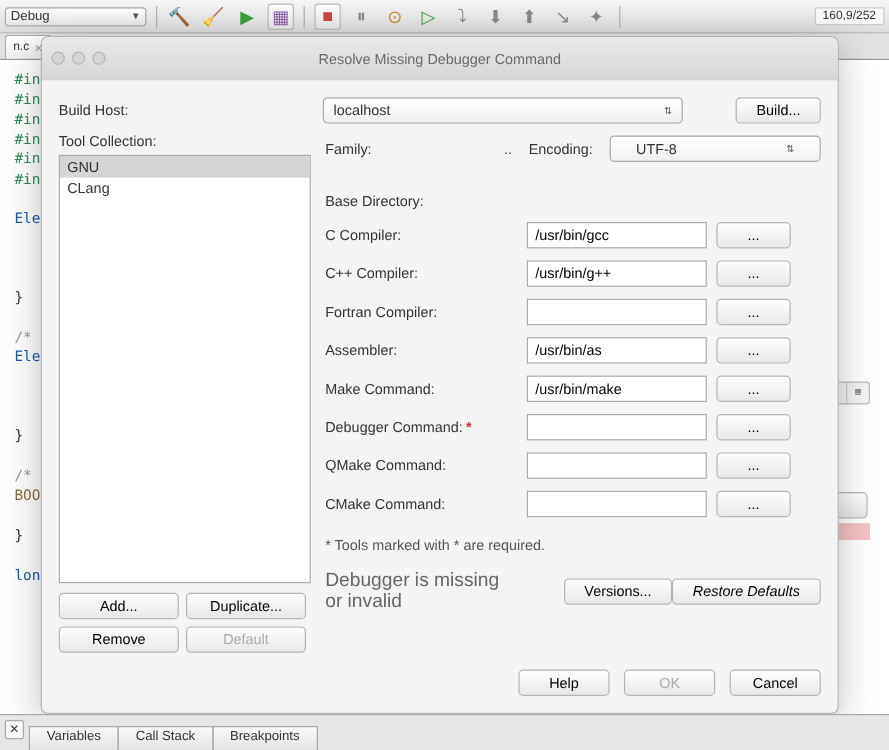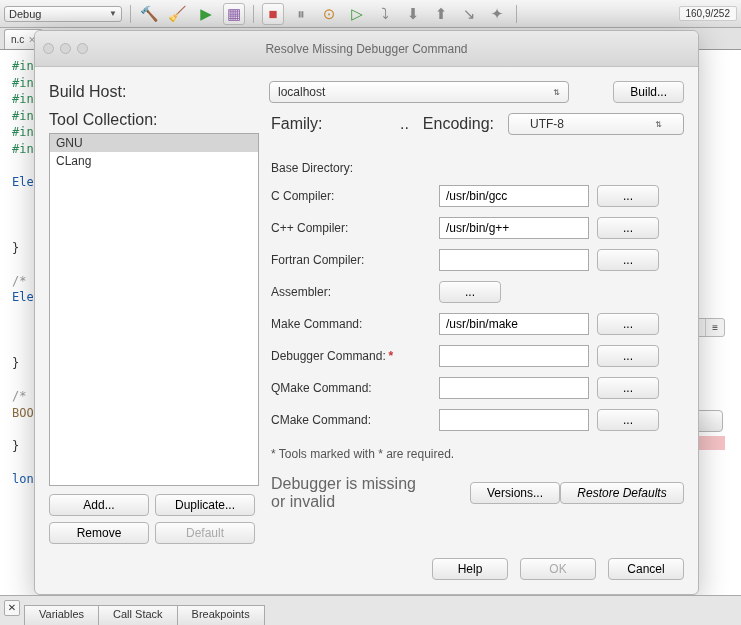--- a/index.html
+++ b/index.html
@@ -33,21 +33,21 @@
 
 .dialog { position: absolute; left: 34px; top: 30px; width: 665px; height: 565px; background: #f4f4f4; border: 1px solid #b5b5b5; border-radius: 6px; box-shadow: 0 8px 30px rgba(0,0,0,0.25); display: flex; flex-direction: column; }
 .titlebar { height: 36px; background: linear-gradient(#eaeaea,#d6d6d6); border-bottom: 1px solid #c1c1c1; border-radius: 6px 6px 0 0; display: flex; align-items: center; padding: 12px 8px; position: relative; }
 .traffic { display: flex; gap: 6px; }
 .tl { width: 11px; height: 11px; border-radius: 50%; background: #d6d6d6; border: 1px solid #b8b8b8; }
 .titlebar-title { position: absolute; left: 0; right: 0; text-align: center; color: #6a6a6a; font-size: 12px; }
 
 .dialog-body { flex: 1; padding: 14px 14px 4px 14px; display: flex; flex-direction: column; gap: 8px; }
 
 .row { display: flex; align-items: center; gap: 8px; }
-.lbl { font-size: 16px; }
+.lbl { font-size: 12px; }
 
 .bh-select { width: 300px; height: 22px; background: linear-gradient(#fff,#eee); border: 1px solid #aaa; border-radius: 4px; display: flex; align-items: center; justify-content: space-between; padding: 0 8px; font-size: 12px; }
 .mac-btn { height: 22px; background: linear-gradient(#fdfdfd,#e8e8e8); border: 1px solid #b5b5b5; border-radius: 4px; padding: 0 16px; font-size: 12px; }
 .mac-btn:disabled { color: #aaa; }
 .mac-btn.med { width: 100px; }
 .mac-btn.wide { width: 124px; font-style: italic; }
 
 .main-cols { display: flex; gap: 12px; flex: 1; }
 .left-col { width: 210px; display: flex; flex-direction: column; }
 .list-box { flex: 1; background: #fff; border: 1px solid #aaa; overflow: hidden; }
@@ -200,20 +200,21 @@
           <input class="field-input" value="/usr/bin/g++" style="">
           <button class="browse-btn">...</button>
         </div>
         <div class="field-row">
           <span class="field-lbl">Fortran Compiler:</span>
           <input class="field-input" value="" style="">
           <button class="browse-btn">...</button>
         </div>
         <div class="field-row">
           <span class="field-lbl">Assembler:</span>
+          <input class="field-input" value="/usr/bin/as" style="">
           <button class="browse-btn">...</button>
         </div>
         <div class="field-row">
           <span class="field-lbl">Make Command:</span>
           <input class="field-input" value="/usr/bin/make" style="">
           <button class="browse-btn">...</button>
         </div>
         <div class="field-row">
           <span class="field-lbl"><span>Debugger Command:</span> &nbsp;<span class="req">*</span></span>
           <input class="field-input" value="" style="">

